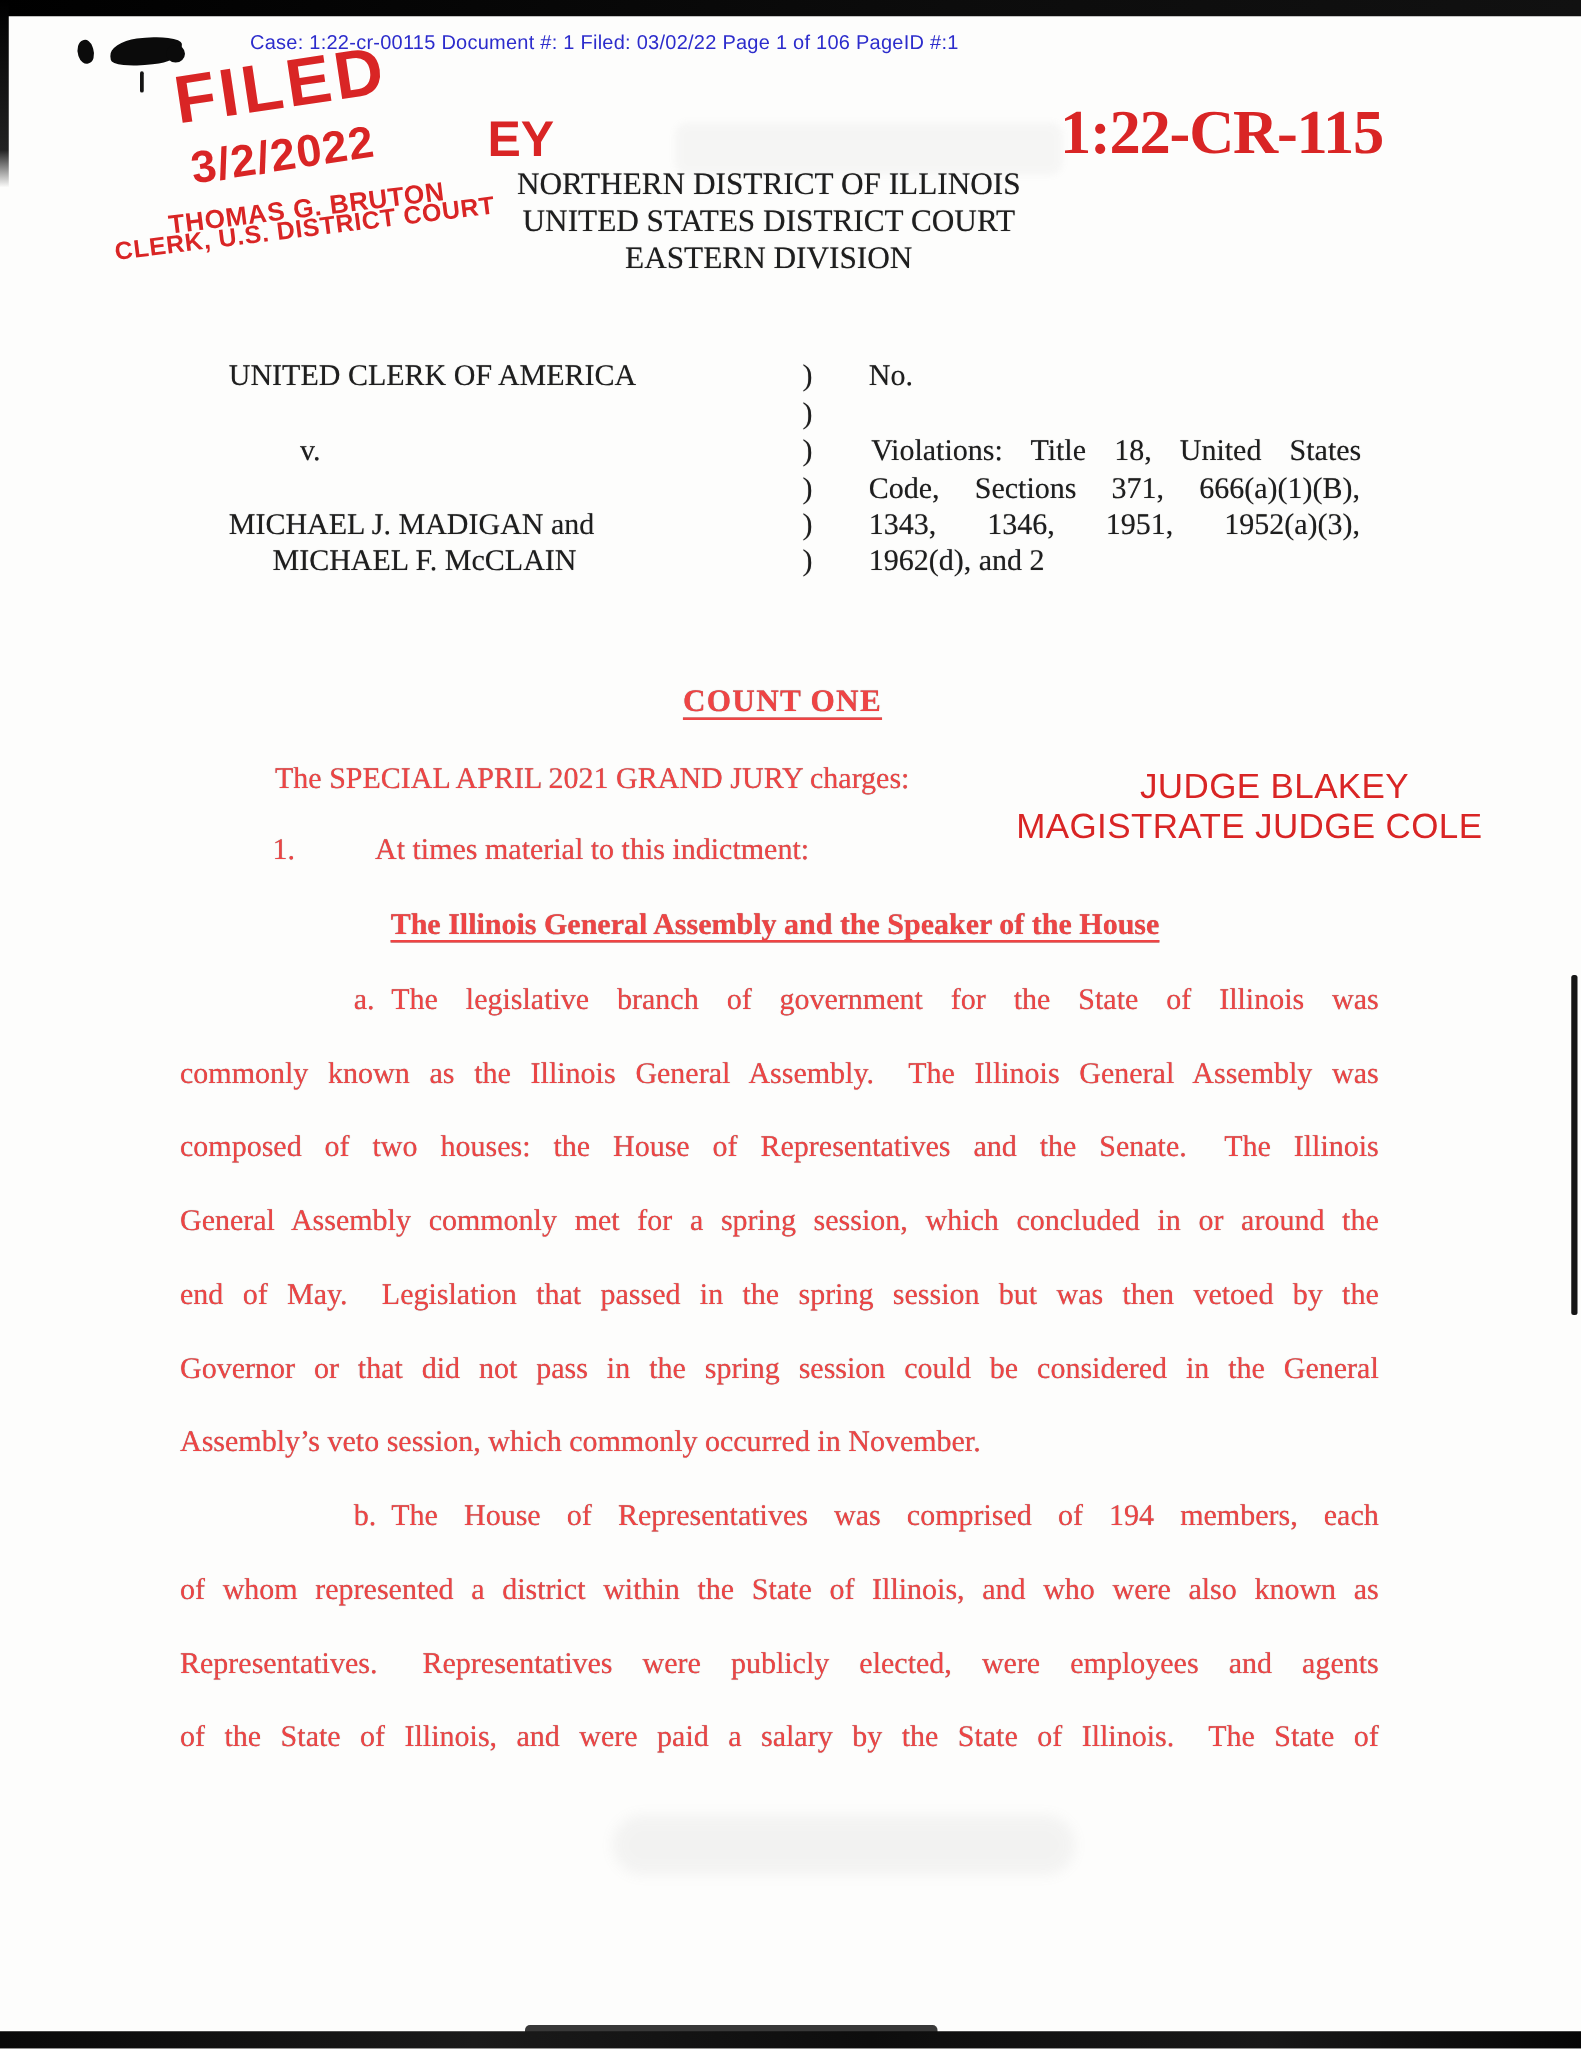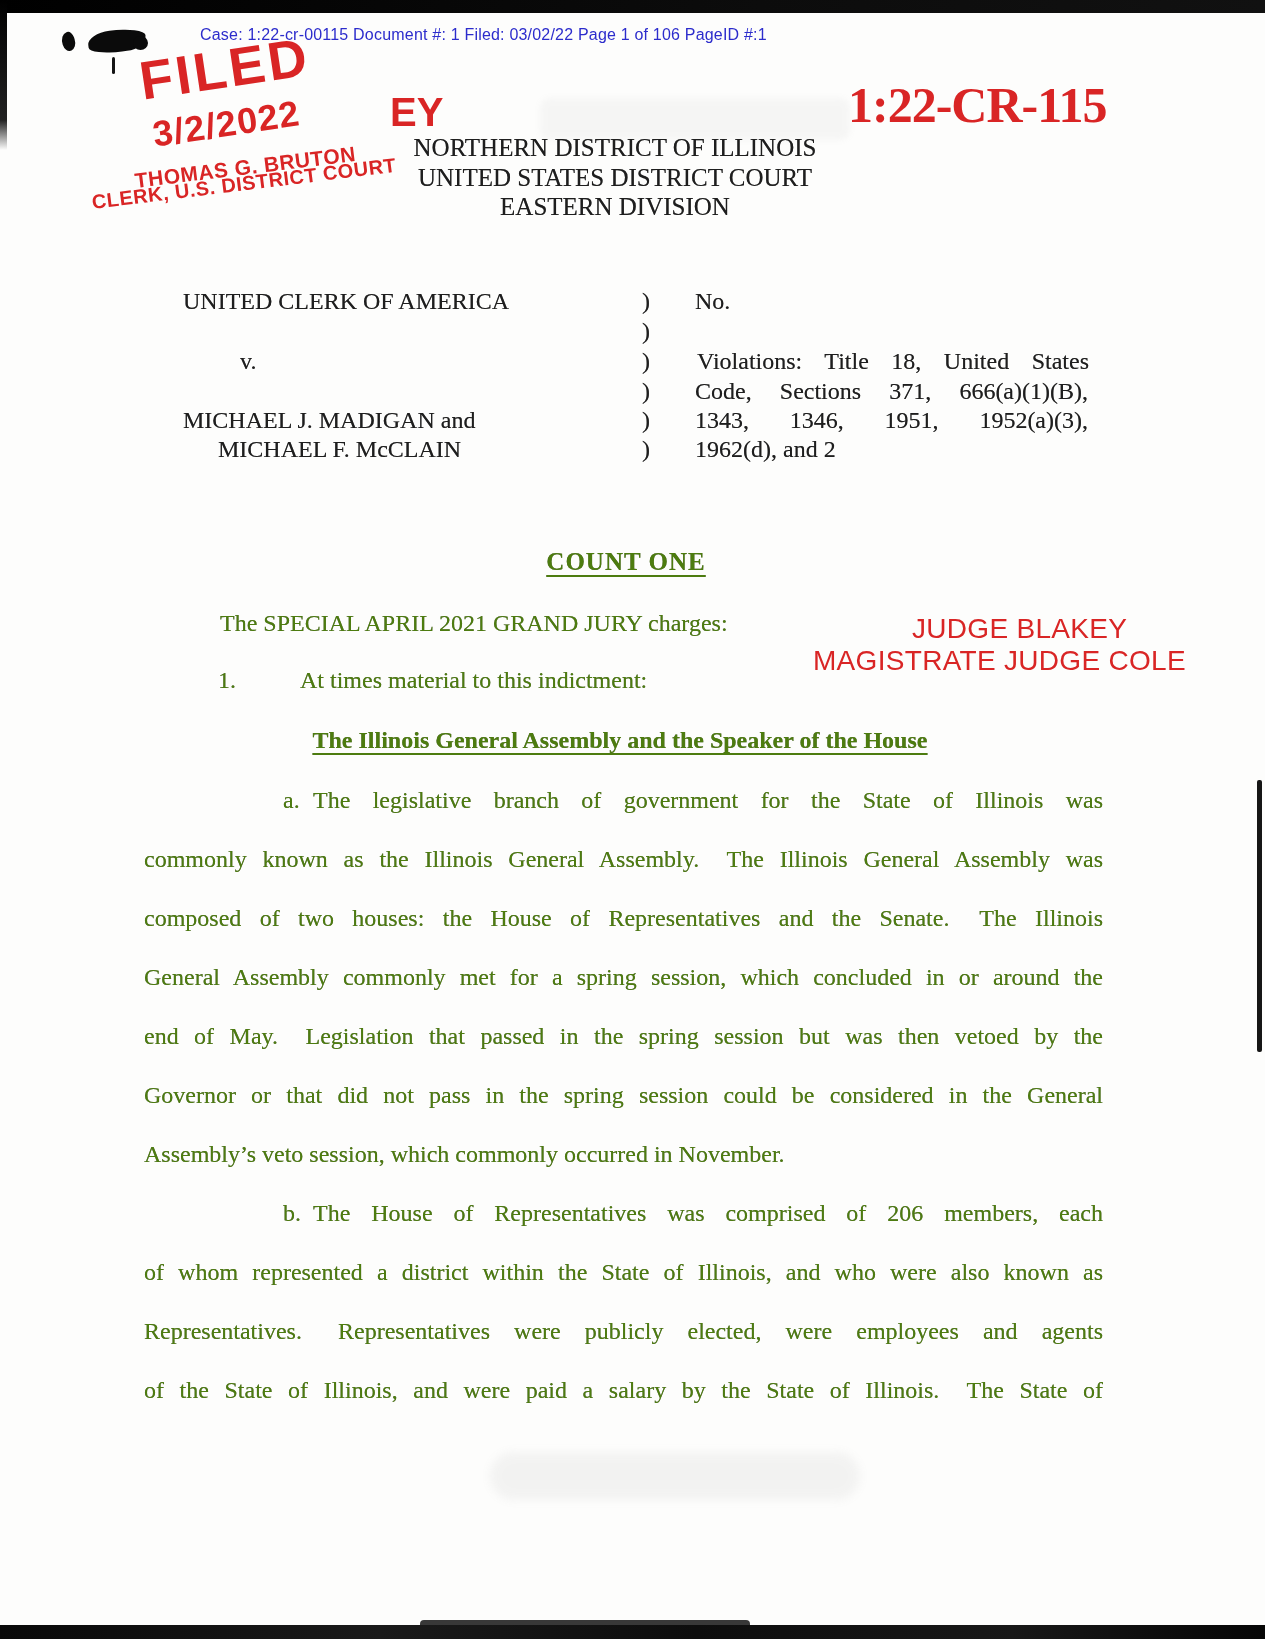--- a/index.html
+++ b/index.html
@@ -1,21 +1,21 @@
 <!DOCTYPE html>
 <html><head>
 <meta charset="utf-8">
 <style>
   html,body{margin:0;padding:0;background:#e8e8e8;}
   #page{position:relative;width:1265px;height:1639px;background:#fdfdfc;overflow:hidden;
         font-family:"Liberation Serif","DejaVu Serif",serif;color:#1e1e1e;}
   #page *{position:absolute;box-sizing:border-box;}
   .serif{font-family:"Liberation Serif","DejaVu Serif",serif;}
   .sans{font-family:"Liberation Sans","DejaVu Sans",sans-serif;}
-  .body-text{font-size:24px;line-height:30px;color:#4d7c0f;text-shadow:0 0 .6px rgba(20,20,20,.55);}
+  .body-text{font-size:24px;line-height:30px;color:#ef4444;text-shadow:0 0 .6px rgba(20,20,20,.55);}
   .jline{text-align:justify;text-align-last:justify;white-space:normal;}
   .red{color:#d92525;}
   .blue{color:#2c2ccc;}
 
   
   .top-bar{left:0;top:0;width:1265px;height:13px;background:linear-gradient(90deg,#000 0%,#0c0c0c 60%,#111 100%);}
   .left-strip{left:0;top:0;width:7px;height:150px;background:linear-gradient(180deg,#000,#222 80%,rgba(0,0,0,0));}
   .bottom-bar{left:0;top:1625px;width:1265px;height:14px;
       background:linear-gradient(90deg,#090909 0%,#1a1a1a 30%,#0d0d0d 55%,#181818 80%,#060606 100%);}
   .bottom-bar-hump{left:420px;top:1620px;width:330px;height:8px;background:#151515;border-radius:4px 4px 0 0;opacity:.85;}
@@ -146,18 +146,18 @@
   <div class="pa-label body-text">a.</div>
   <div class="pa-first body-text jline">The legislative branch of government for the State of Illinois was</div>
   <div class="pa-l2 body-text jline">commonly known as the Illinois General Assembly.  The Illinois General Assembly was</div>
   <div class="pa-l3 body-text jline">composed of two houses: the House of Representatives and the Senate.  The Illinois</div>
   <div class="pa-l4 body-text jline">General Assembly commonly met for a spring session, which concluded in or around the</div>
   <div class="pa-l5 body-text jline">end of May.  Legislation that passed in the spring session but was then vetoed by the</div>
   <div class="pa-l6 body-text jline">Governor or that did not pass in the spring session could be considered in the General</div>
   <div class="pa-last body-text">Assembly’s veto session, which commonly occurred in November.</div>
 
   <div class="pb-label body-text">b.</div>
-  <div class="pb-first body-text jline">The House of Representatives was comprised of 206 members, each</div>
+  <div class="pb-first body-text jline">The House of Representatives was comprised of 194 members, each</div>
   <div class="pb-l2 body-text jline">of whom represented a district within the State of Illinois, and who were also known as</div>
   <div class="pb-l3 body-text jline">Representatives.  Representatives were publicly elected, were employees and agents</div>
   <div class="pb-l4 body-text jline">of the State of Illinois, and were paid a salary by the State of Illinois.  The State of</div>
 
 </div>
 
 </body></html>

